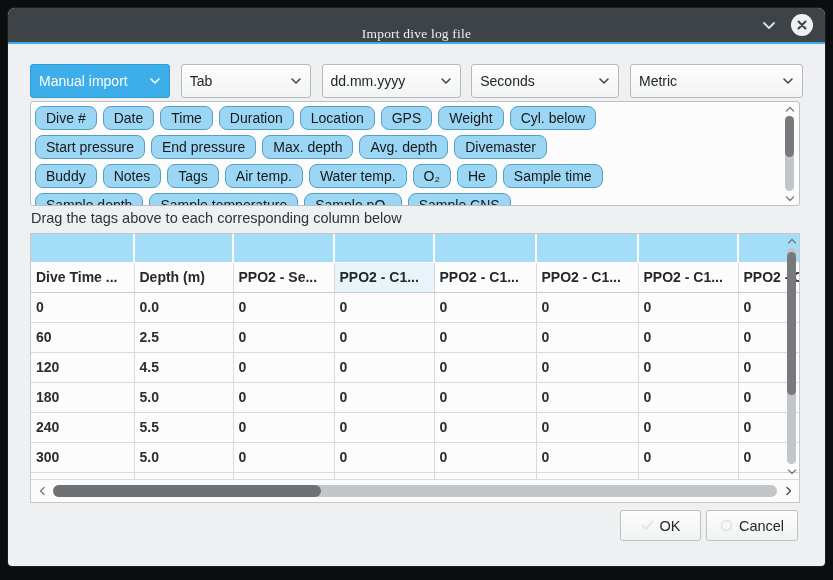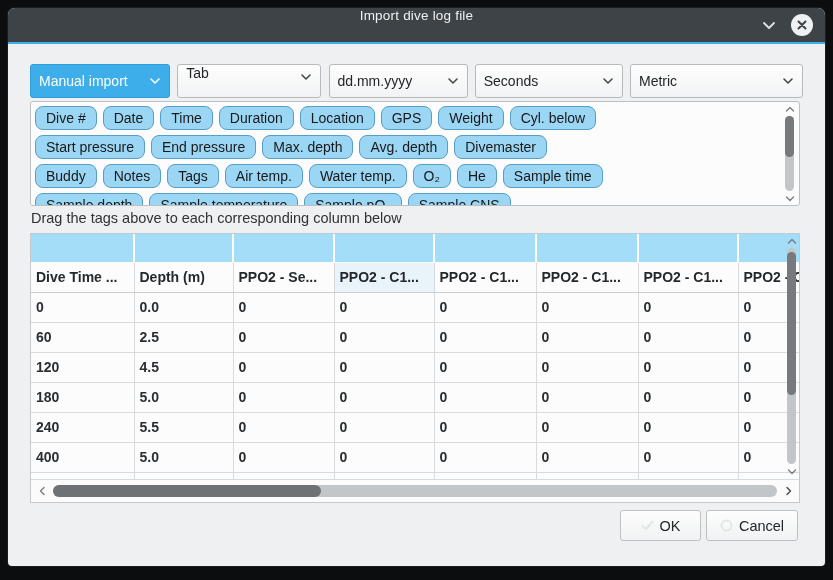--- a/index.html
+++ b/index.html
@@ -5,36 +5,36 @@
   * { margin:0; padding:0; box-sizing:border-box; }
   html,body { width:833px; height:580px; }
   body { background:#0c0d0e; font-family:"Liberation Sans", sans-serif; position:relative; overflow:hidden; }
 
   .dialog { position:absolute; left:8px; top:8px; width:817px; height:558px;
             border-radius:7px 7px 4px 4px; overflow:hidden; background:#eff0f1;
             box-shadow:0 0 0 1px #1b1d1e; }
 
   
   .titlebar { position:absolute; top:0; left:0; right:0; height:34px; background:#3e4347;
-              display:flex; align-items:flex-start; justify-content:center; }
+              display:flex; align-items:flex-end; justify-content:center;font-family:Liberation Serif, serif; }
   .titlebar .title { color:#eff0f1; font-size:13.5px; letter-spacing:.2px; }
   .tb-right { position:absolute; right:12px; top:0; height:34px; display:flex; align-items:center; gap:14px; }
   .shade-btn { width:16px; height:16px; display:flex; align-items:center; justify-content:center; }
   .close-btn { width:22px; height:22px; border-radius:50%; background:#eff0f1;
                display:flex; align-items:center; justify-content:center; }
   .accent-line { position:absolute; top:34px; left:0; right:0; height:2px; background:#3daee9; }
 
   
   .combo-row { position:absolute; left:22px; top:56px; width:773px; display:flex; justify-content:space-between; }
   .combo { height:31px; border:1px solid #b6babd; border-radius:3px; background:linear-gradient(#fdfdfd,#f2f3f4);
            display:flex; align-items:center; font-size:14px; color:#232629; padding:16px 8px; position:relative; }
   .combo .cv { flex:1; white-space:nowrap; overflow:hidden; }
   .combo .chev { margin-left:6px; display:flex; align-items:center; }
   .combo.accent { background:#3daee9; border-color:#2f9ed8; color:#fcfcfc; }
-  .w1{width:140px;} .w2{width:144px;align-items:flex-end;} .w3{width:139px;} .w4{width:148px;gap:48px;} .w5{width:173px;}
+  .w1{width:140px;} .w2{width:130px;} .w3{width:139px;} .w4{width:148px;gap:48px;} .w5{width:173px;}
 
   
   .tags-panel { position:absolute; left:22px; top:93px; width:770px; height:105px; background:#fcfcfc;
                 border:1px solid #bcc0c2; border-radius:3px; overflow:hidden; padding:4px 20px 0 4px; }
   .tag-row { display:flex; gap:6px; margin-bottom:5px; }
   .tag { height:24px; line-height:22px; padding:0 10px; background:#9bd7f5; border:1px solid #569ec4;
          border-radius:8px; font-size:14px; color:#17191a; white-space:nowrap; }
   .vscroll { position:absolute; top:2px; bottom:2px; width:13px; display:flex; flex-direction:column; align-items:center; }
   .tags-panel .vscroll { right:3px; }
   .vscroll .track { flex:1; width:9px; background:#c3c6c8; border-radius:5px; position:relative; margin:2px 0; }
@@ -273,21 +273,21 @@
           <td>240</td>
           <td>5.5</td>
           <td>0</td>
           <td>0</td>
           <td>0</td>
           <td>0</td>
           <td>0</td>
           <td>0</td>
         </tr>
         <tr>
-          <td>400</td>
+          <td>300</td>
           <td>5.0</td>
           <td>0</td>
           <td>0</td>
           <td>0</td>
           <td>0</td>
           <td>0</td>
           <td>0</td>
         </tr>
         <tr class="partial">
           <td></td>

